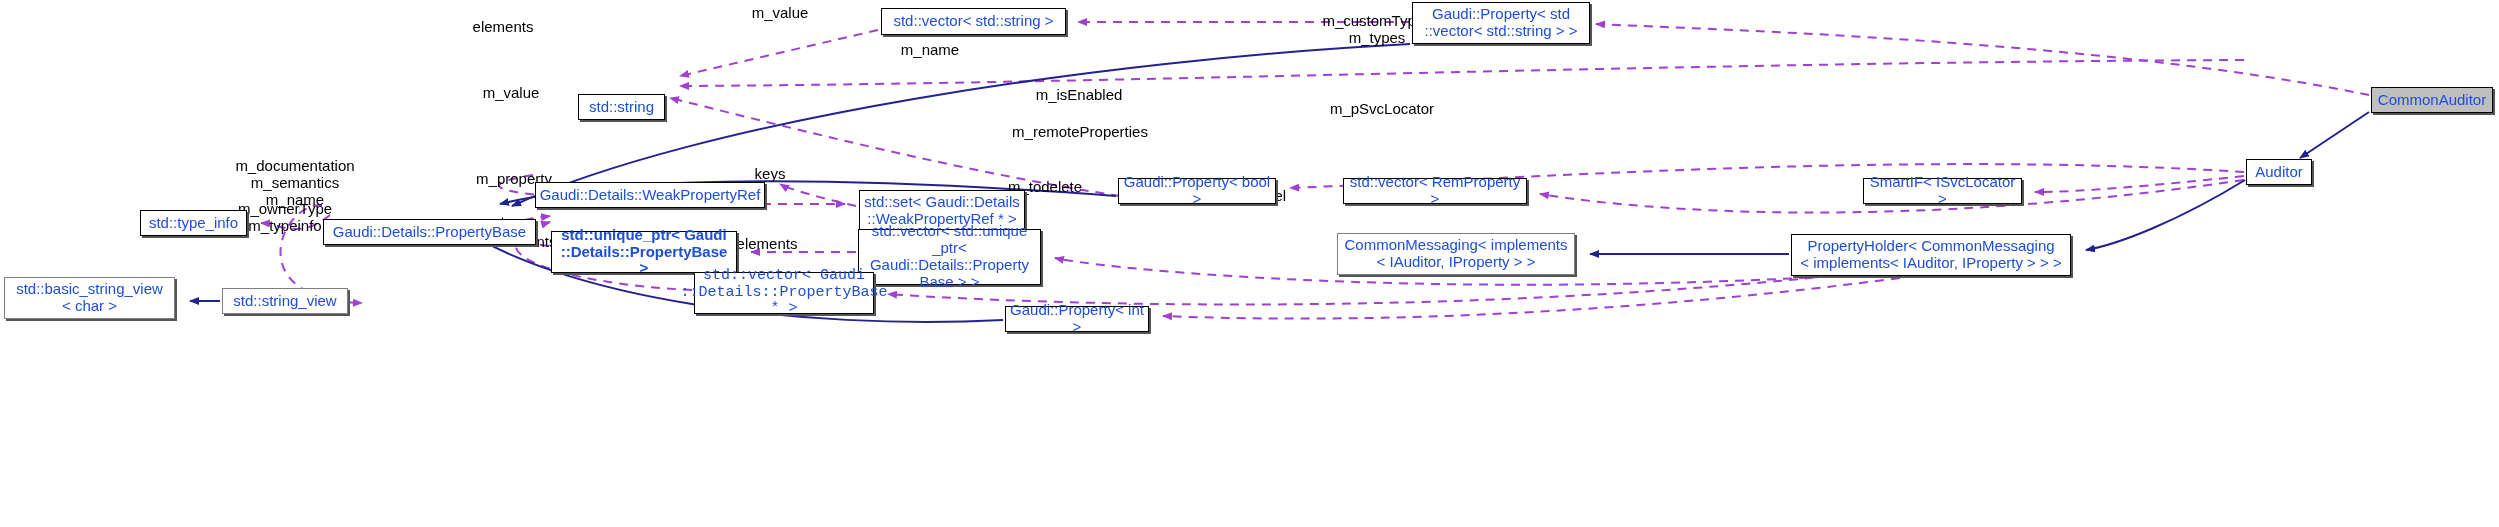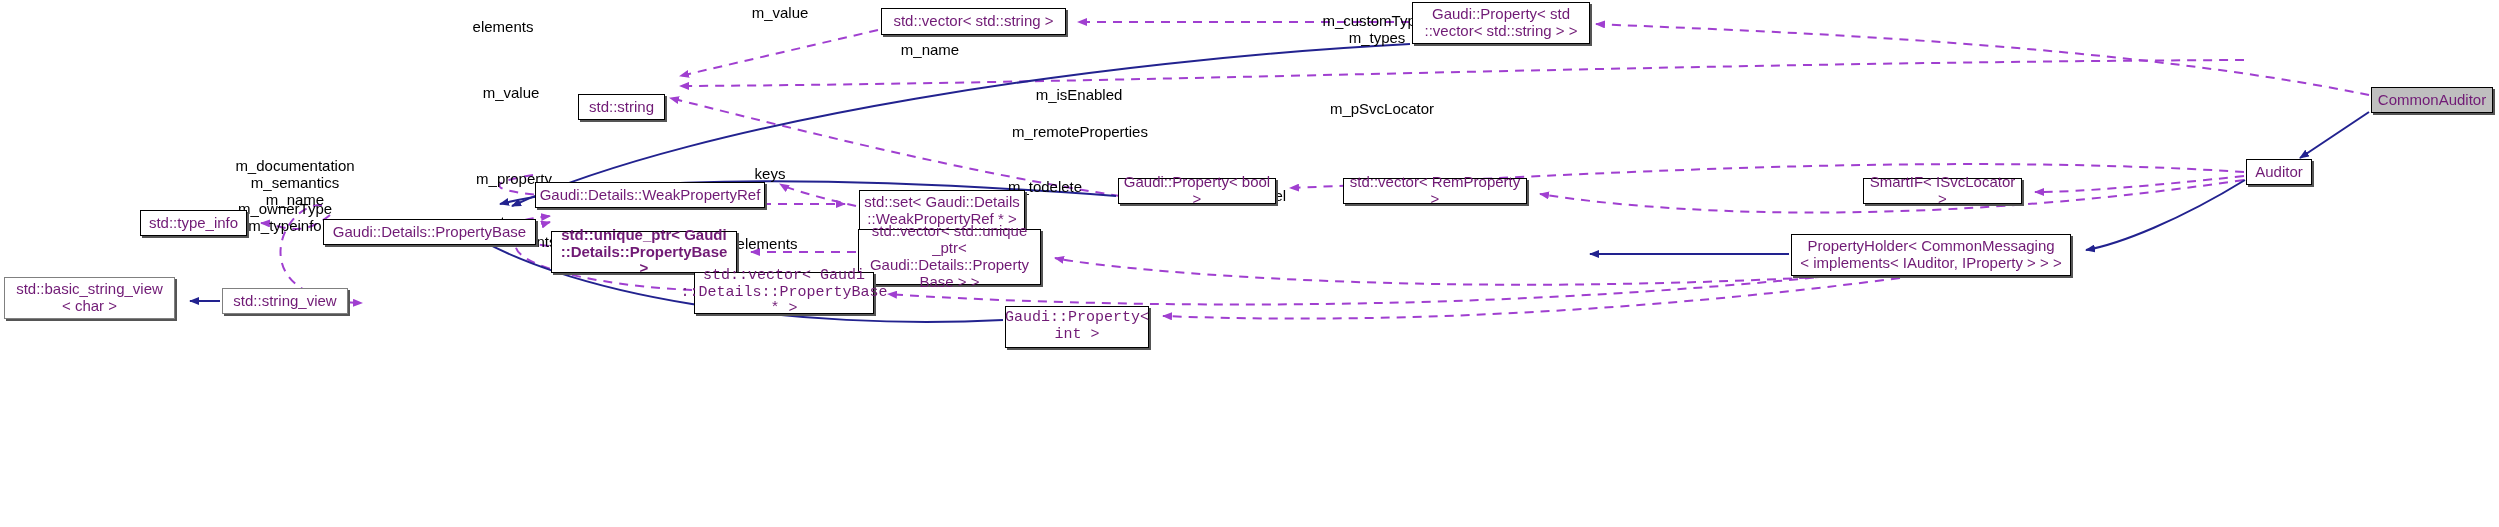--- a/index.html
+++ b/index.html
@@ -22,21 +22,21 @@
     top: 0;
     width: 2499px;
     height: 527px;
     pointer-events: none;
   }
   .node {
     position: absolute;
     box-sizing: border-box;
     border: 1px solid #000000;
     background: #ffffff;
-    color: #701a75;
+    color: #1d4ed8;
     font-size: 15px;
     line-height: 1.12;
     text-align: center;
     display: flex;
     align-items: center;
     justify-content: center;
     white-space: pre-line;
     padding: 12px 4px;
     z-index: 5;
     box-shadow: 2px 2px 0 0 #555555;
@@ -138,35 +138,37 @@
 ::vector&lt; std::string &gt; &gt;</div>
   <div class="node current" id="n-common_auditor" style="left: 2371px; top: 87px; width: 122px; height: 26px;">CommonAuditor</div>
   <div class="node" id="n-std_string" style="left: 578px; top: 70px; width: 87px; height: 26px; margin-top: 24px;">std::string</div>
   <div class="node" id="n-property_bool" style="left: 1118px; top: 178px; width: 158px; height: 26px;">Gaudi::Property&lt; bool &gt;</div>
   <div class="node" id="n-vector_remproperty" style="left: 1343px; top: 178px; width: 184px; height: 26px;">std::vector&lt; RemProperty &gt;</div>
   <div class="node" id="n-smartif_isvclocator" style="left: 1863px; top: 178px; width: 159px; height: 26px;">SmartIF&lt; ISvcLocator &gt;</div>
   <div class="node" id="n-auditor" style="left: 2246px; top: 159px; width: 66px; height: 25px;">Auditor</div>
   <div class="node soft" id="n-basic_string_view" style="left: 4px; top: 277px; width: 171px; height: 42px;">std::basic_string_view
 &lt; char &gt;</div>
   <div class="node soft" id="n-string_view" style="left: 222px; top: 288px; width: 126px; height: 26px;">std::string_view</div>
+  <div class="node soft" id="n-common_messaging" style="left: 1337px; top: 233px; width: 238px; height: 42px;">CommonMessaging&lt; implements
+&lt; IAuditor, IProperty &gt; &gt;</div>
   <div class="node" id="n-property_holder" style="left: 1791px; top: 234px; width: 280px; height: 42px;">PropertyHolder&lt; CommonMessaging
 &lt; implements&lt; IAuditor, IProperty &gt; &gt; &gt;</div>
   <div class="node" id="n-weak_property_ref" style="left: 535px; top: 159px; width: 230px; height: 26px; margin-top: 23px;">Gaudi::Details::WeakPropertyRef</div>
   <div class="node" id="n-property_base" style="left: 323px; top: 191px; width: 213px; height: 26px; margin-top: 28px;">Gaudi::Details::PropertyBase</div>
   <div class="node" id="n-type_info" style="left: 140px; top: 210px; width: 107px; height: 26px;">std::type_info</div>
   <div class="node" id="n-set_weak_ref" style="left: 859px; top: 190px; width: 166px; height: 42px;">std::set&lt; Gaudi::Details
 ::WeakPropertyRef * &gt;</div>
   <div class="node" id="n-unique_ptr_prop" style="left: 551px; top: 231px; width: 186px; height: 42px; font-weight: bold;">std::unique_ptr&lt; Gaudi
 ::Details::PropertyBase &gt;</div>
   <div class="node" id="n-vector_unique_ptr" style="left: 858px; top: 229px; width: 183px; height: 56px;">std::vector&lt; std::unique
 _ptr&lt; Gaudi::Details::Property
 Base &gt; &gt;</div>
   <div class="node" id="n-vector_prop_ptr" style="left: 694px; top: 272px; width: 180px; height: 42px; font-family: Liberation Mono, monospace;">std::vector&lt; Gaudi
 ::Details::PropertyBase * &gt;</div>
-  <div class="node" id="n-property_int" style="left: 1005px; top: 306px; width: 144px; height: 42px; font-family: Liberation Mono, monospace;">Gaudi::Property&lt; int &gt;</div>
+  <div class="node" id="n-property_int" style="left: 1005px; top: 306px; width: 144px; height: 26px;">Gaudi::Property&lt; int &gt;</div>
 
   <div class="edge-label" id="l-elements_top" style="left: 468px; top: 19px; width: 70px;">elements</div>
   <div class="edge-label" id="l-m_value_top" style="left: 745px; top: 5px; width: 70px;">m_value</div>
   <div class="edge-label" id="l-m_customTypes" style="left: 1322px; top: 13px; width: 110px;">m_customTypes
 m_types</div>
   <div class="edge-label" id="l-m_name" style="left: 897px; top: 42px; width: 66px;">m_name</div>
   <div class="edge-label" id="l-m_value_mid" style="left: 478px; top: 85px; width: 66px;">m_value</div>
   <div class="edge-label" id="l-m_isEnabled" style="left: 1034px; top: 87px; width: 90px;">m_isEnabled</div>
   <div class="edge-label" id="l-m_pSvcLocator" style="left: 1327px; top: 101px; width: 110px;">m_pSvcLocator</div>
   <div class="edge-label" id="l-m_remoteProperties" style="left: 1010px; top: 124px; width: 140px;">m_remoteProperties</div>

